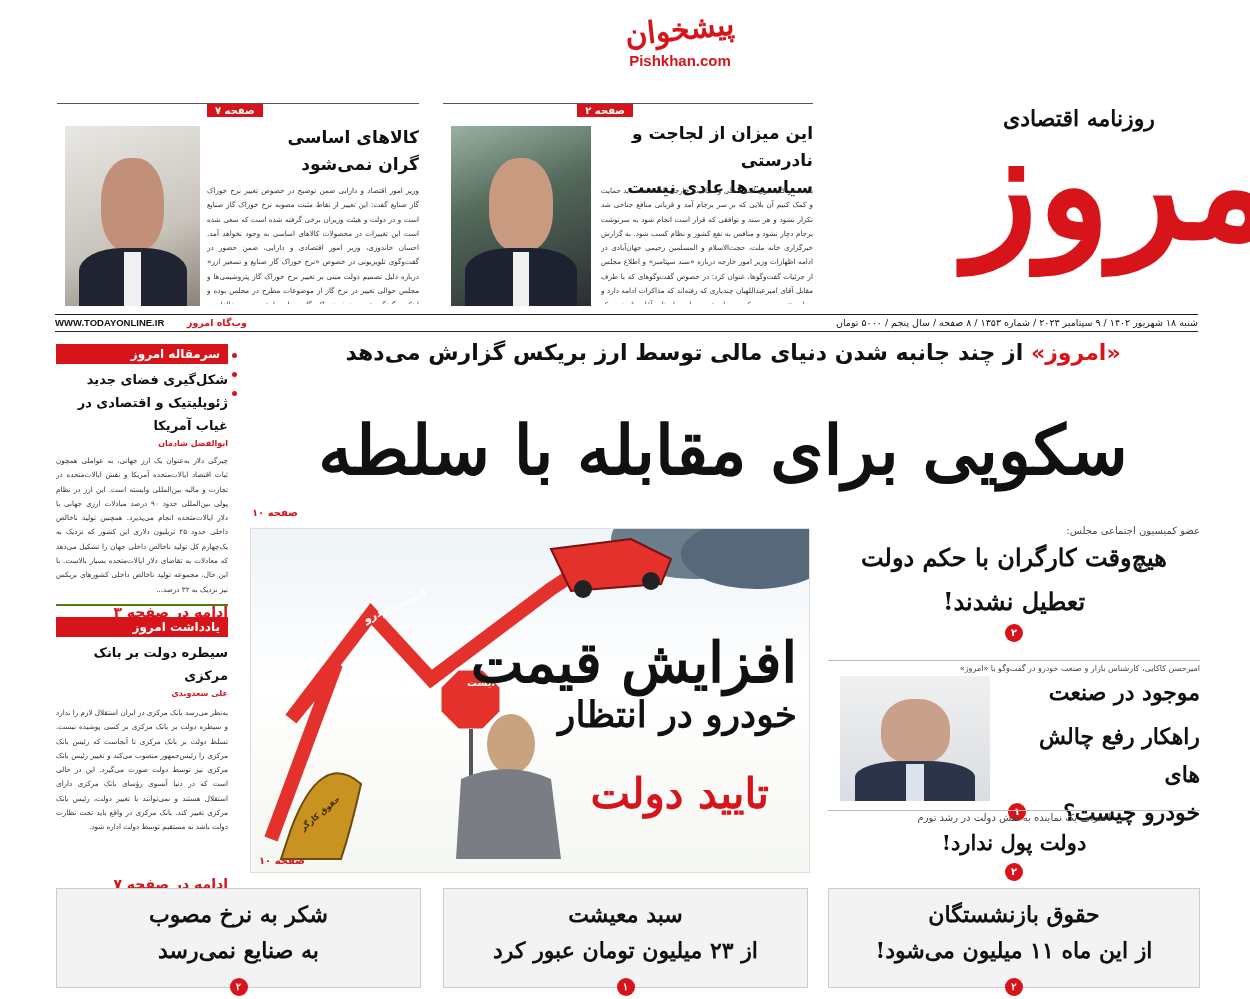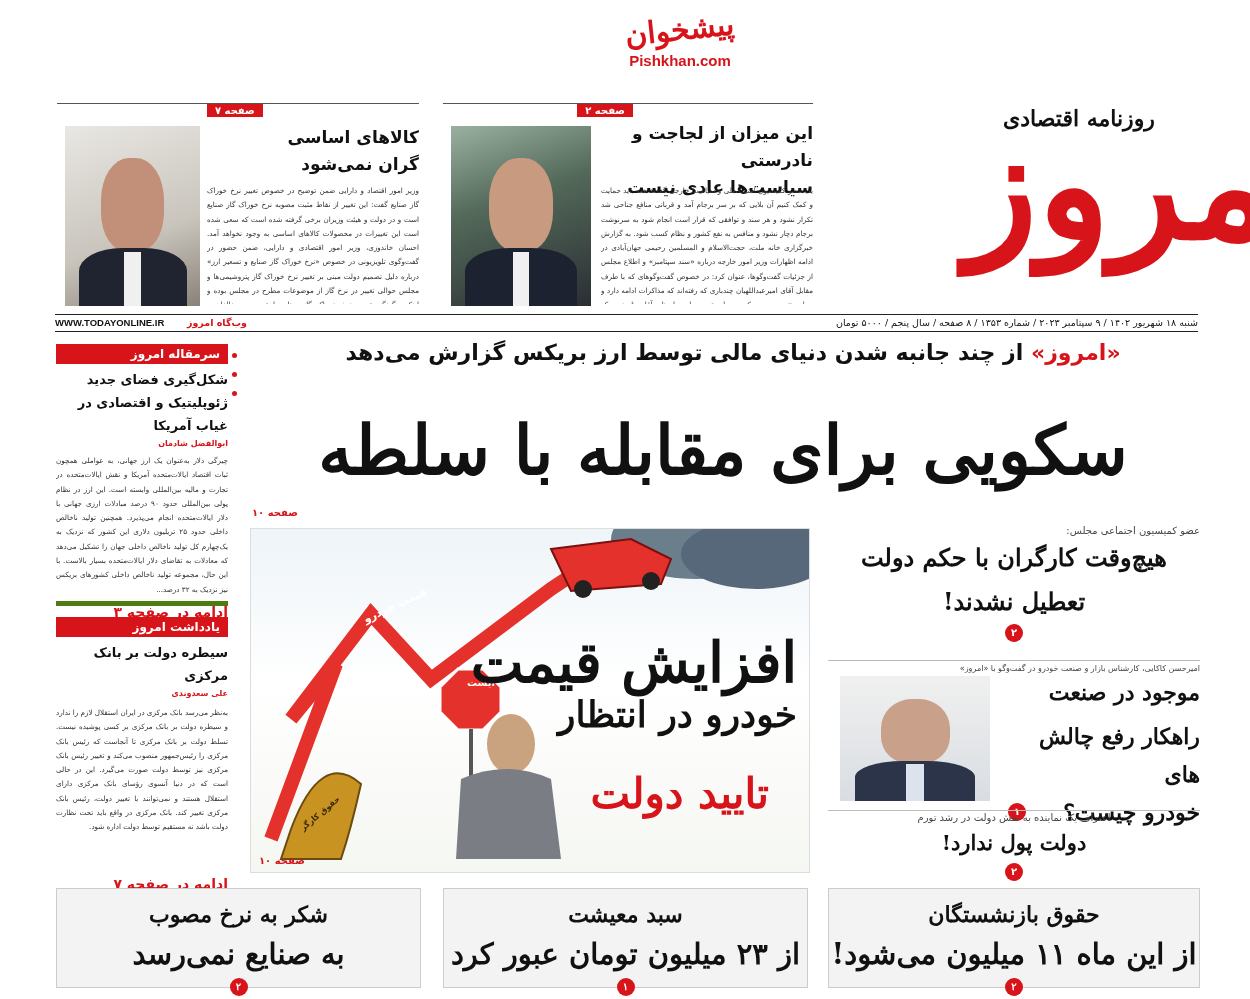--- a/index.html
+++ b/index.html
@@ -50,21 +50,21 @@
 
   
   .r-kick { font-size: 10px; color: #444; }
   .r-head { font-size: 24px; font-weight: bold; line-height: 44px; font-family: "DejaVu Serif", serif; }
   .rule { height: 1px; background: #bbb; }
   .redpin { width: 18px; height: 18px; border-radius: 50%; background: #d7141a; color: #fff; font-size: 10px; line-height: 18px; text-align: center; font-weight: bold; }
 
   
   .bbox { top: 888px; height: 100px; border: 1px solid #ccc; background: #f3f3f3; text-align: center; font-weight: bold; font-family: "DejaVu Serif", serif; }
   .bbox .l1 { font-size: 22px; margin-top: 12px; }
-  .bbox .l2 { font-size: 29px; margin-top: 10px; }
+  .bbox .l2 { font-size: 22px; margin-top: 10px; }
   .bbox .pin { position: absolute; bottom: -9px; left: 50%; margin-left: -9px; }
 
   .dots { width: 5px; height: 5px; border-radius: 50%; background: #d7141a; display: inline-block; margin: 1px; }
 </style>
 </head>
 <body>
 
 <div class="abs logo-main">امروز</div>
 <div class="abs logo-sub rtl">روزنامه اقتصادی</div>
 
@@ -107,21 +107,21 @@
   <span class="w">WWW.TODAYONLINE.IR</span>
 </div>
 
 <div class="abs kicker rtl">
   <span class="k">«امروز»</span>
   <span>از چند جانبه شدن دنیای مالی توسط ارز بریکس گزارش می‌دهد</span>
 </div>
 <div class="abs headline rtl">سکویی برای مقابله با سلطه غرب</div>
 <div class="abs p-ref rtl" style="left:252px; top:507px;">صفحه ۱۰</div>
 
-<div class="abs rtl" style="left:56px; top:344px; width:172px; height:262px; border-bottom:5px solid #4d7c0f;">
+<div class="abs rtl" style="left:56px; top:344px; width:172px; height:262px; border-bottom:2px solid #4d7c0f;">
   <div class="sec-head">سرمقاله امروز</div>
   <div class="col-head" style="margin-top:4px;">شکل‌گیری فضای جدید ژئوپلیتیک و اقتصادی در غیاب آمریکا</div>
   <div class="author" style="margin-top:2px;">ابوالفضل شادمان</div>
   <div class="small-body" style="height:150px; overflow:hidden; margin-top:6px;">چیرگی دلار به‌عنوان یک ارز جهانی، به عواملی همچون ثبات اقتصاد ایالات‌متحده آمریکا و نقش ایالات‌متحده در تجارت و مالیه بین‌المللی وابسته است. این ارز در نظام پولی بین‌المللی حدود ۹۰ درصد مبادلات ارزی جهانی با دلار ایالات‌متحده انجام می‌پذیرد. همچنین تولید ناخالص داخلی حدود ۲۵ تریلیون دلاری این کشور که نزدیک به یک‌چهارم کل تولید ناخالص داخلی جهان را تشکیل می‌دهد که معادلات به تقاضای دلار ایالات‌متحده بسیار بالاست. با این حال، مجموعه تولید ناخالص داخلی کشورهای بریکس نیز نزدیک به ۳۲ درصد...</div>
   <div class="more">ادامه در صفحه ۳</div>
 </div>
 
 <div class="abs rtl" style="left:56px; top:617px; width:172px; height:256px;">
   <div class="sec-head">یادداشت امروز</div>
   <div class="col-head" style="margin-top:4px;">سیطره دولت بر بانک مرکزی</div>

